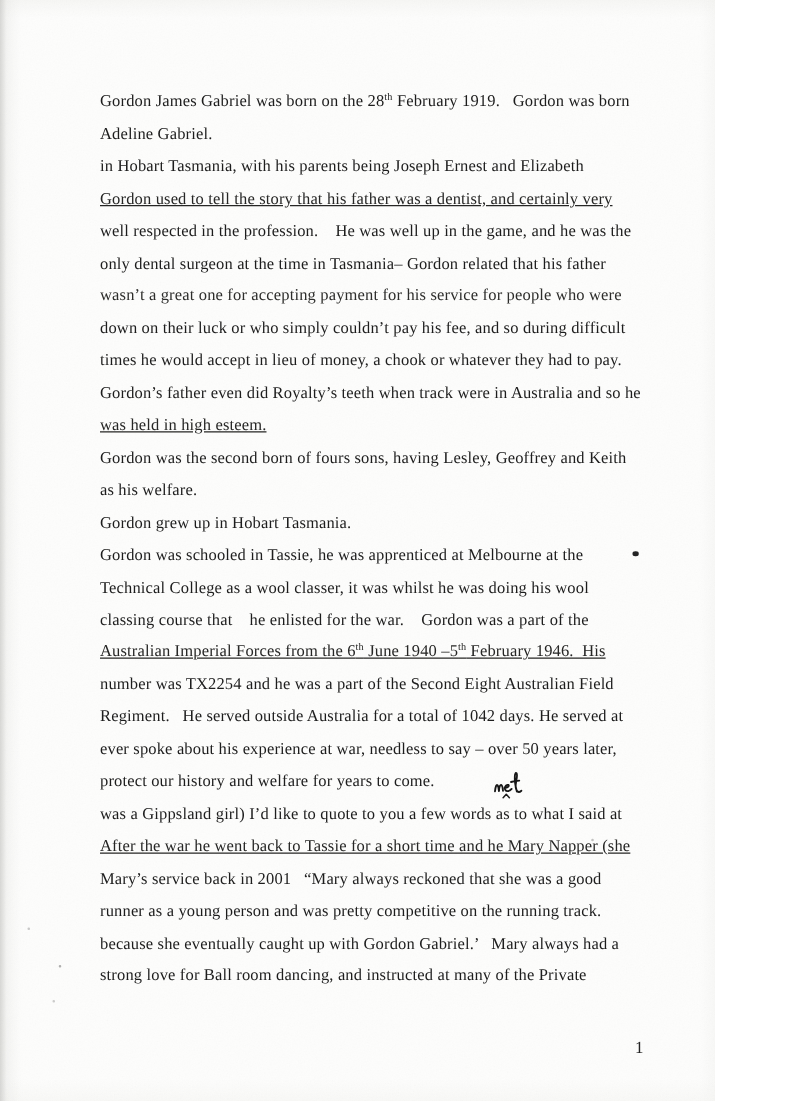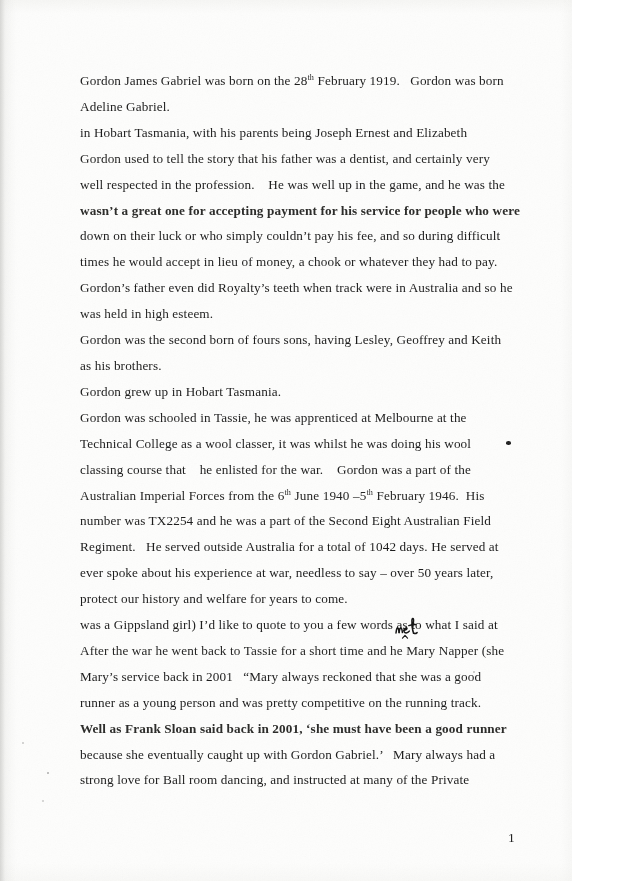--- a/index.html
+++ b/index.html
@@ -48,22 +48,22 @@
   .line {
     display: block;
     font-size: 13.2px;
     line-height: 25.9px;
     letter-spacing: 0.01em;
     white-space: pre;
     color: #1d1d1d;
   }
 
   
-  .line.fade-1 { color: #262625; }
-  .line.fade-2 { color: #2d2d2b; font-weight: bold; }
+  .line.fade-1 { color: #262625; text-decoration: underline; }
+  .line.fade-2 { color: #2d2d2b; }
 
   sup {
     font-size: 0.62em;
     vertical-align: super;
     line-height: 0;
   }
 
   #page-number {
     position: absolute;
     left: 508px;
@@ -151,49 +151,49 @@
 
   <div id="text-body">
       <p class="para">
         <span class="line">Gordon James Gabriel was born on the 28<sup>th</sup> February 1919.   Gordon was born</span>
         <span class="line">Adeline Gabriel.</span>
         <span class="line">in Hobart Tasmania, with his parents being Joseph Ernest and Elizabeth</span>
       </p>
       <p class="para">
         <span class="line fade-1">Gordon used to tell the story that his father was a dentist, and certainly very</span>
         <span class="line">well respected in the profession.    He was well up in the game, and he was the</span>
+        <span class="line">only dental surgeon at the time in Tasmania– Gordon related that his father</span>
         <span class="line fade-2">wasn’t a great one for accepting payment for his service for people who were</span>
         <span class="line">down on their luck or who simply couldn’t pay his fee, and so during difficult</span>
         <span class="line">times he would accept in lieu of money, a chook or whatever they had to pay.</span>
         <span class="line">Gordon’s father even did Royalty’s teeth when track were in Australia and so he</span>
         <span class="line fade-1">was held in high esteem.</span>
       </p>
       <p class="para">
         <span class="line">Gordon was the second born of fours sons, having Lesley, Geoffrey and Keith</span>
-        <span class="line">as his brothers.</span>
+        <span class="line">as his welfare.</span>
       </p>
       <p class="para">
         <span class="line">Gordon grew up in Hobart Tasmania.</span>
       </p>
       <p class="para">
         <span class="line">Gordon was schooled in Tassie, he was apprenticed at Melbourne at the</span>
         <span class="line">Technical College as a wool classer, it was whilst he was doing his wool</span>
         <span class="line">classing course that    he enlisted for the war.    Gordon was a part of the</span>
         <span class="line fade-1">Australian Imperial Forces from the 6<sup>th</sup> June 1940 –5<sup>th</sup> February 1946.  His</span>
         <span class="line">number was TX2254 and he was a part of the Second Eight Australian Field</span>
         <span class="line">Regiment.   He served outside Australia for a total of 1042 days. He served at</span>
         <span class="line">ever spoke about his experience at war, needless to say – over 50 years later,</span>
         <span class="line">protect our history and welfare for years to come.</span>
       </p>
       <p class="para">
         <span class="line">was a Gippsland girl) I’d like to quote to you a few words as to what I said at</span>
         <span class="line fade-1">After the war he went back to Tassie for a short time and he Mary Napper (she</span>
         <span class="line">Mary’s service back in 2001   “Mary always reckoned that she was a good</span>
         <span class="line">runner as a young person and was pretty competitive on the running track.</span>
-        <span class="line fade-2">Well as Frank Sloan said back in 2001, ‘she must have been a good runner</span>
         <span class="line">because she eventually caught up with Gordon Gabriel.’   Mary always had a</span>
         <span class="line">strong love for Ball room dancing, and instructed at many of the Private</span>
       </p>
     </div>
 
   <div id="handwriting-met" title="met">
     <svg width="48" height="26" viewBox="0 0 48 26" aria-hidden="true">
       <g fill="none" stroke="#171717" stroke-width="1.5" stroke-linecap="round" stroke-linejoin="round">
 
         <path d="M4 17 C4.5 12.5, 5.2 11.6, 6 12.2 C6.8 12.9, 6.9 14.6, 7.1 16.6"></path>

